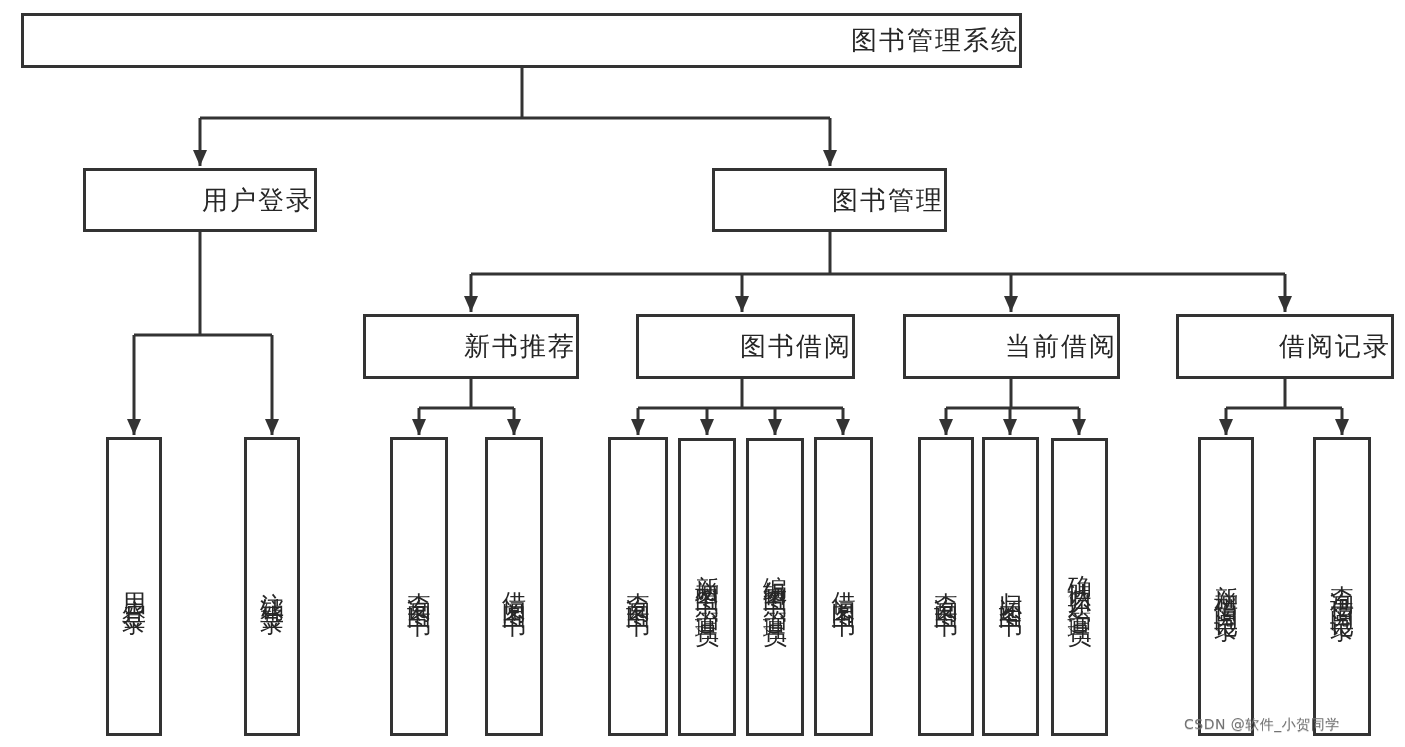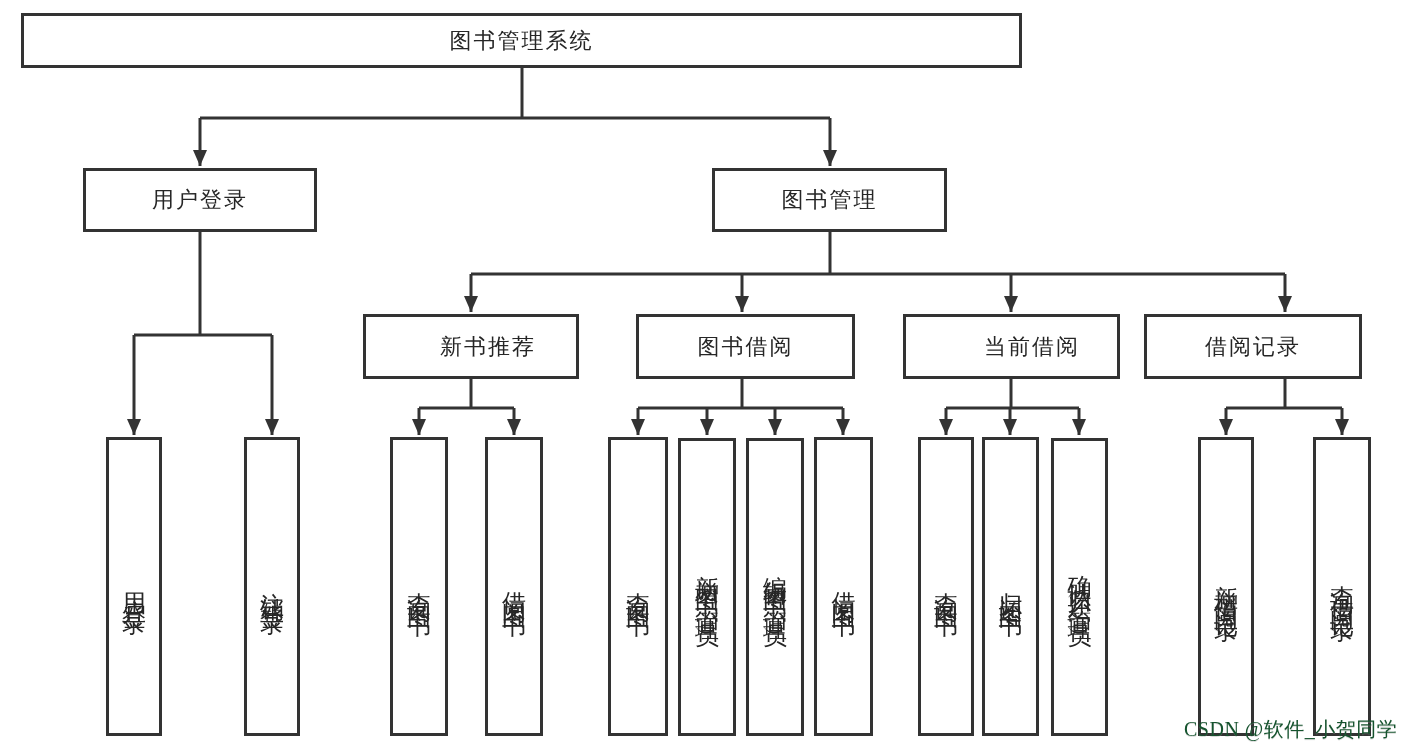--- a/index.html
+++ b/index.html
@@ -25,43 +25,43 @@
     position: absolute;
     box-sizing: border-box;
     border: 3px solid #333333;
     background: #ffffff;
     display: flex;
     align-items: center;
     justify-content: center;
     color: #262626;
   }
   .hbox {
-    font-size: 22px;
+    font-size: 26px;
     letter-spacing: 2px;
     white-space: nowrap;
+    justify-content: flex-end;
   }
   .vbox .vlabel {
     writing-mode: vertical-lr;
     text-orientation: mixed;
     font-size: 24px;
     letter-spacing: 7px;
     line-height: 1;
     color: #262626;
   }
   .watermark {
     position: absolute;
     left: 1184px;
     top: 716px;
-    font-size: 20px;
+    font-size: 14px;
     letter-spacing: 0.5px;
-    color: #14532d;
+    color: #737373;
     text-shadow: 0 1px 0 rgba(150,150,150,0.35);
     white-space: nowrap;
     z-index: 5;
-    font-family: Liberation Serif, serif;
   }
 </style>
 </head>
 <body>
 
 <div class="canvas">
 
   <svg class="wires" viewBox="0 0 1405 747" xmlns="http://www.w3.org/2000/svg">
     <defs>
       <marker id="arr" markerUnits="userSpaceOnUse" markerWidth="18" markerHeight="18" refX="16" refY="8" orient="auto">
@@ -139,21 +139,21 @@
 
   <div class="node hbox" style="left:363px; top:314px; width:216px; height:65px;padding-left:34px;">
     <span>新书推荐</span>
   </div>
   <div class="node hbox" style="left:636px; top:314px; width:219px; height:65px;">
     <span>图书借阅</span>
   </div>
   <div class="node hbox" style="left:903px; top:314px; width:217px; height:65px;padding-left:41px;">
     <span>当前借阅</span>
   </div>
-  <div class="node hbox" style="left:1144px; top:314px; width:218px; height:65px;">
+  <div class="node hbox" style="left:1176px; top:314px; width:218px; height:65px;">
     <span>借阅记录</span>
   </div>
 
   <div class="node vbox" style="left:106px; top:437px; width:56px; height:299px;">
     <span class="vlabel">用户登录</span>
   </div>
   <div class="node vbox" style="left:244px; top:437px; width:56px; height:299px;">
     <span class="vlabel">注销登录</span>
   </div>
 

